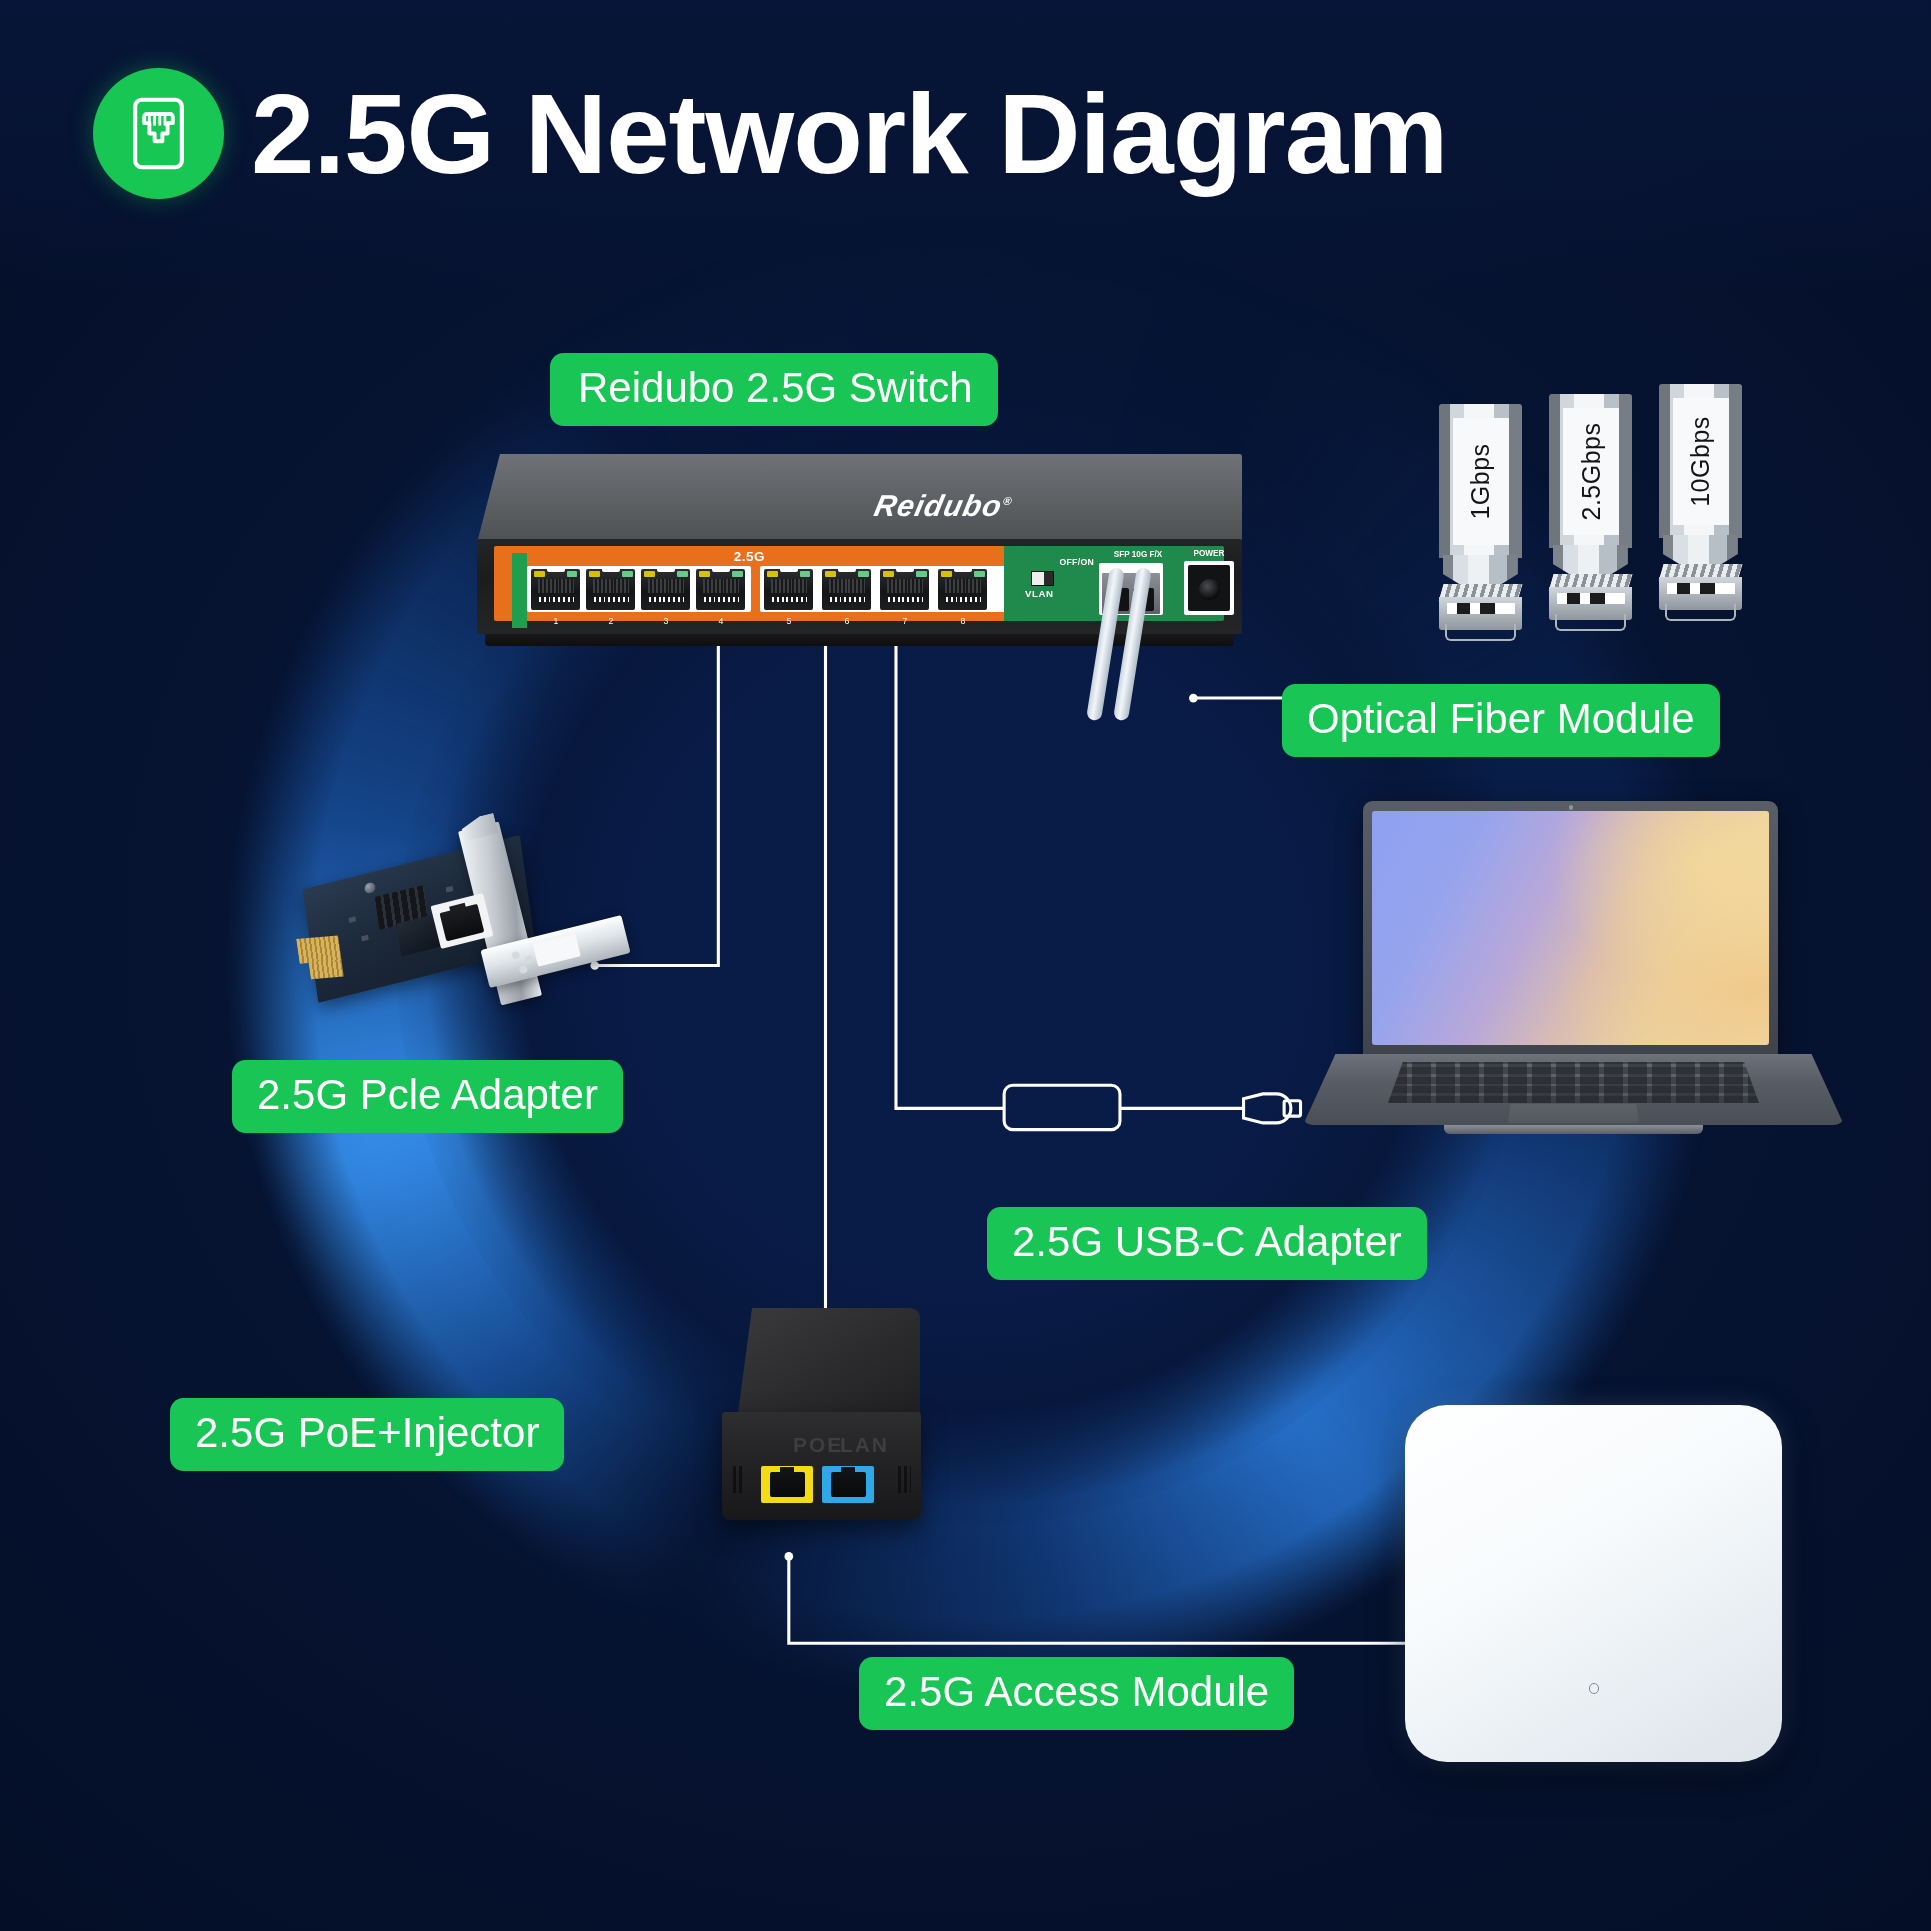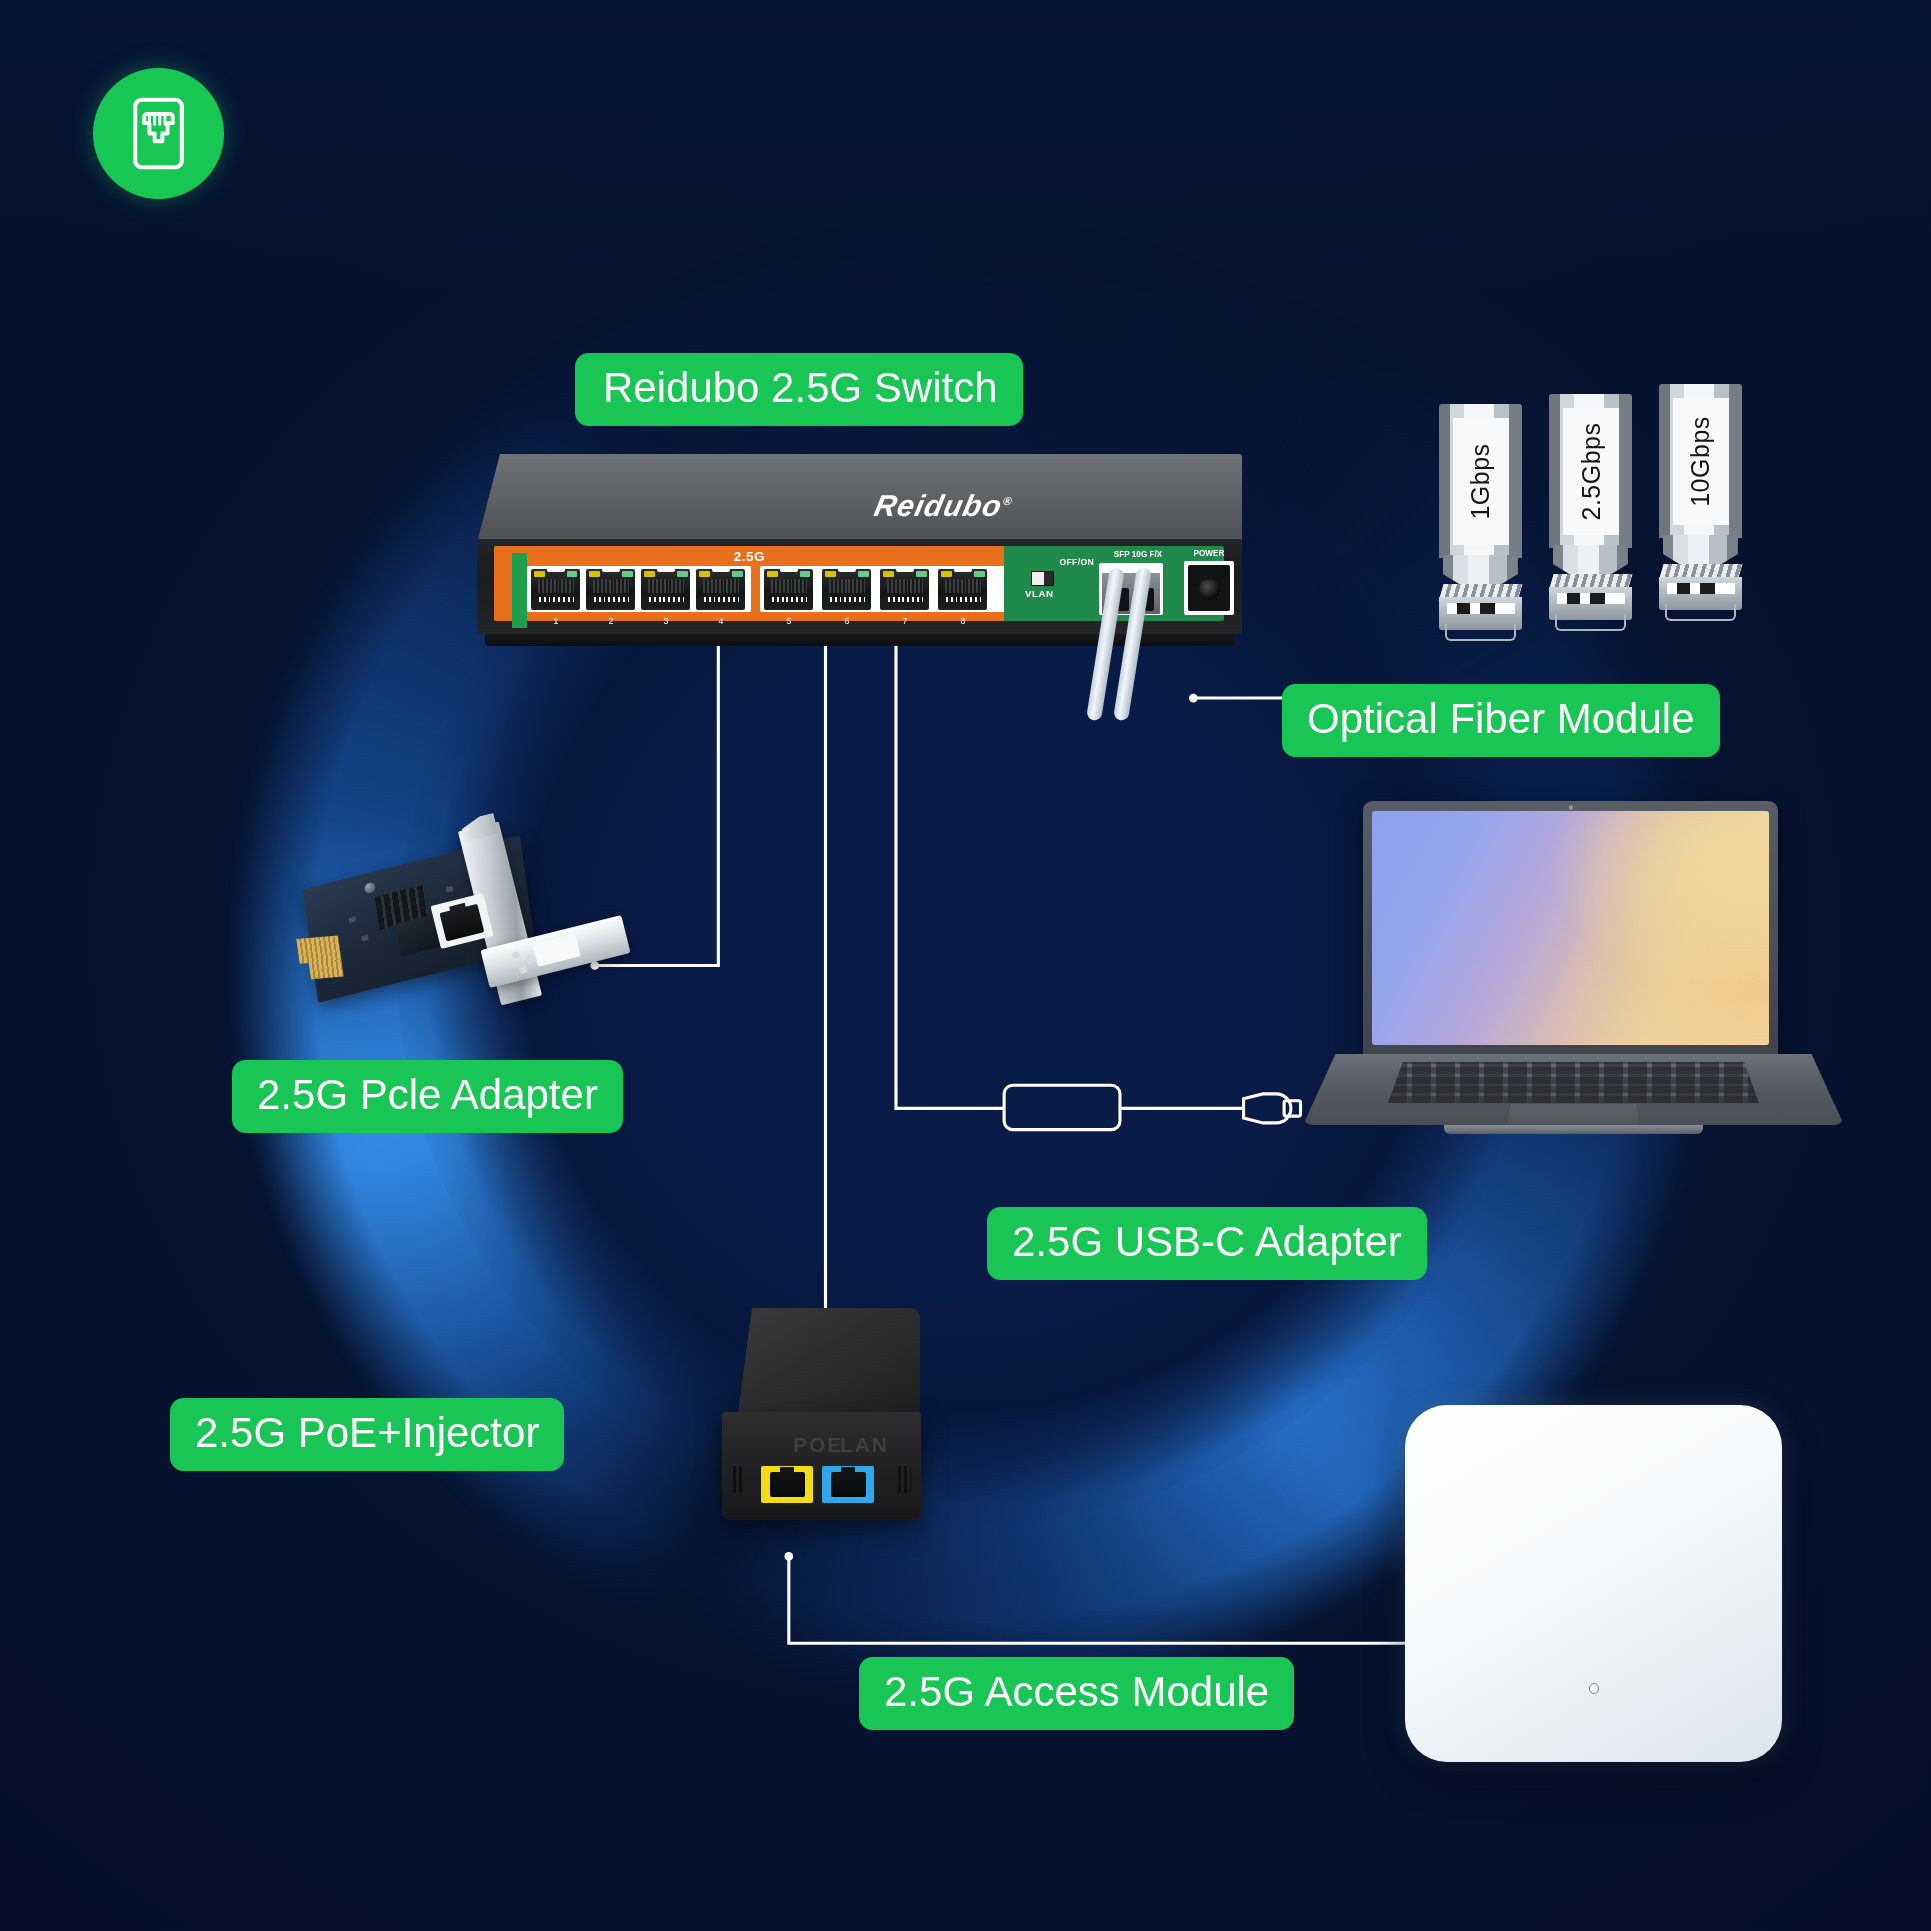--- a/index.html
+++ b/index.html
@@ -365,20 +365,21 @@
       <rect x="14" y="6" width="36" height="52" rx="5" fill="none" stroke="#ffffff" stroke-width="3.2"></rect>
       <path d="M21 24 v-5 a2 2 0 0 1 2-2 h18 a2 2 0 0 1 2 2 v5 h-4 v8 h-4 v6 h-6 v-6 h-4 v-8 z" fill="none" stroke="#ffffff" stroke-width="3" stroke-linejoin="round"></path>
       <g stroke="#ffffff" stroke-width="2.2" stroke-linecap="round">
         <line x1="25" y1="19" x2="25" y2="25"></line>
         <line x1="29" y1="19" x2="29" y2="25"></line>
         <line x1="33" y1="19" x2="33" y2="25"></line>
         <line x1="37" y1="19" x2="37" y2="25"></line>
       </g>
     </svg>
   </div>
+  <div class="title-text">2.5G Network Diagram</div>
 </div>
 
 <svg id="wires" width="1931" height="1931" viewBox="0 0 2000 2000">
   <g stroke="#ffffff" stroke-width="3.2" fill="none">
 
     <path d="M744,648 L744,1000 L616,1000"></path>
     <circle cx="744" cy="648" r="4.5" fill="#ffffff" stroke="none"></circle>
     <circle cx="616" cy="1000" r="4.5" fill="#ffffff" stroke="none"></circle>
 
     <path d="M855,648 L855,1380"></path>
@@ -598,19 +599,19 @@
   <div class="lp-foot"></div>
 </div>
 
 <div id="ap">
   <div class="ap-edge"></div>
   <div class="ap-body">
     <div class="ap-led"></div>
   </div>
 </div>
 
-<div class="pill" style="left:575px;  top:353px;padding-left:28px;">Reidubo 2.5G Switch</div>
+<div class="pill" style="left:550px;  top:353px;padding-left:28px;">Reidubo 2.5G Switch</div>
 <div class="pill" style="left:1282px; top:684px;text-align:center;">Optical Fiber Module</div>
 <div class="pill" style="left:232px;  top:1060px;">2.5G Pcle Adapter</div>
 <div class="pill" style="left:987px; top:1207px;">2.5G USB-C Adapter</div>
 <div class="pill" style="left:170px;  top:1398px;">2.5G PoE+Injector</div>
 <div class="pill" style="left:859px;  top:1657px;">2.5G Access Module</div>
 
 
 </body></html>

